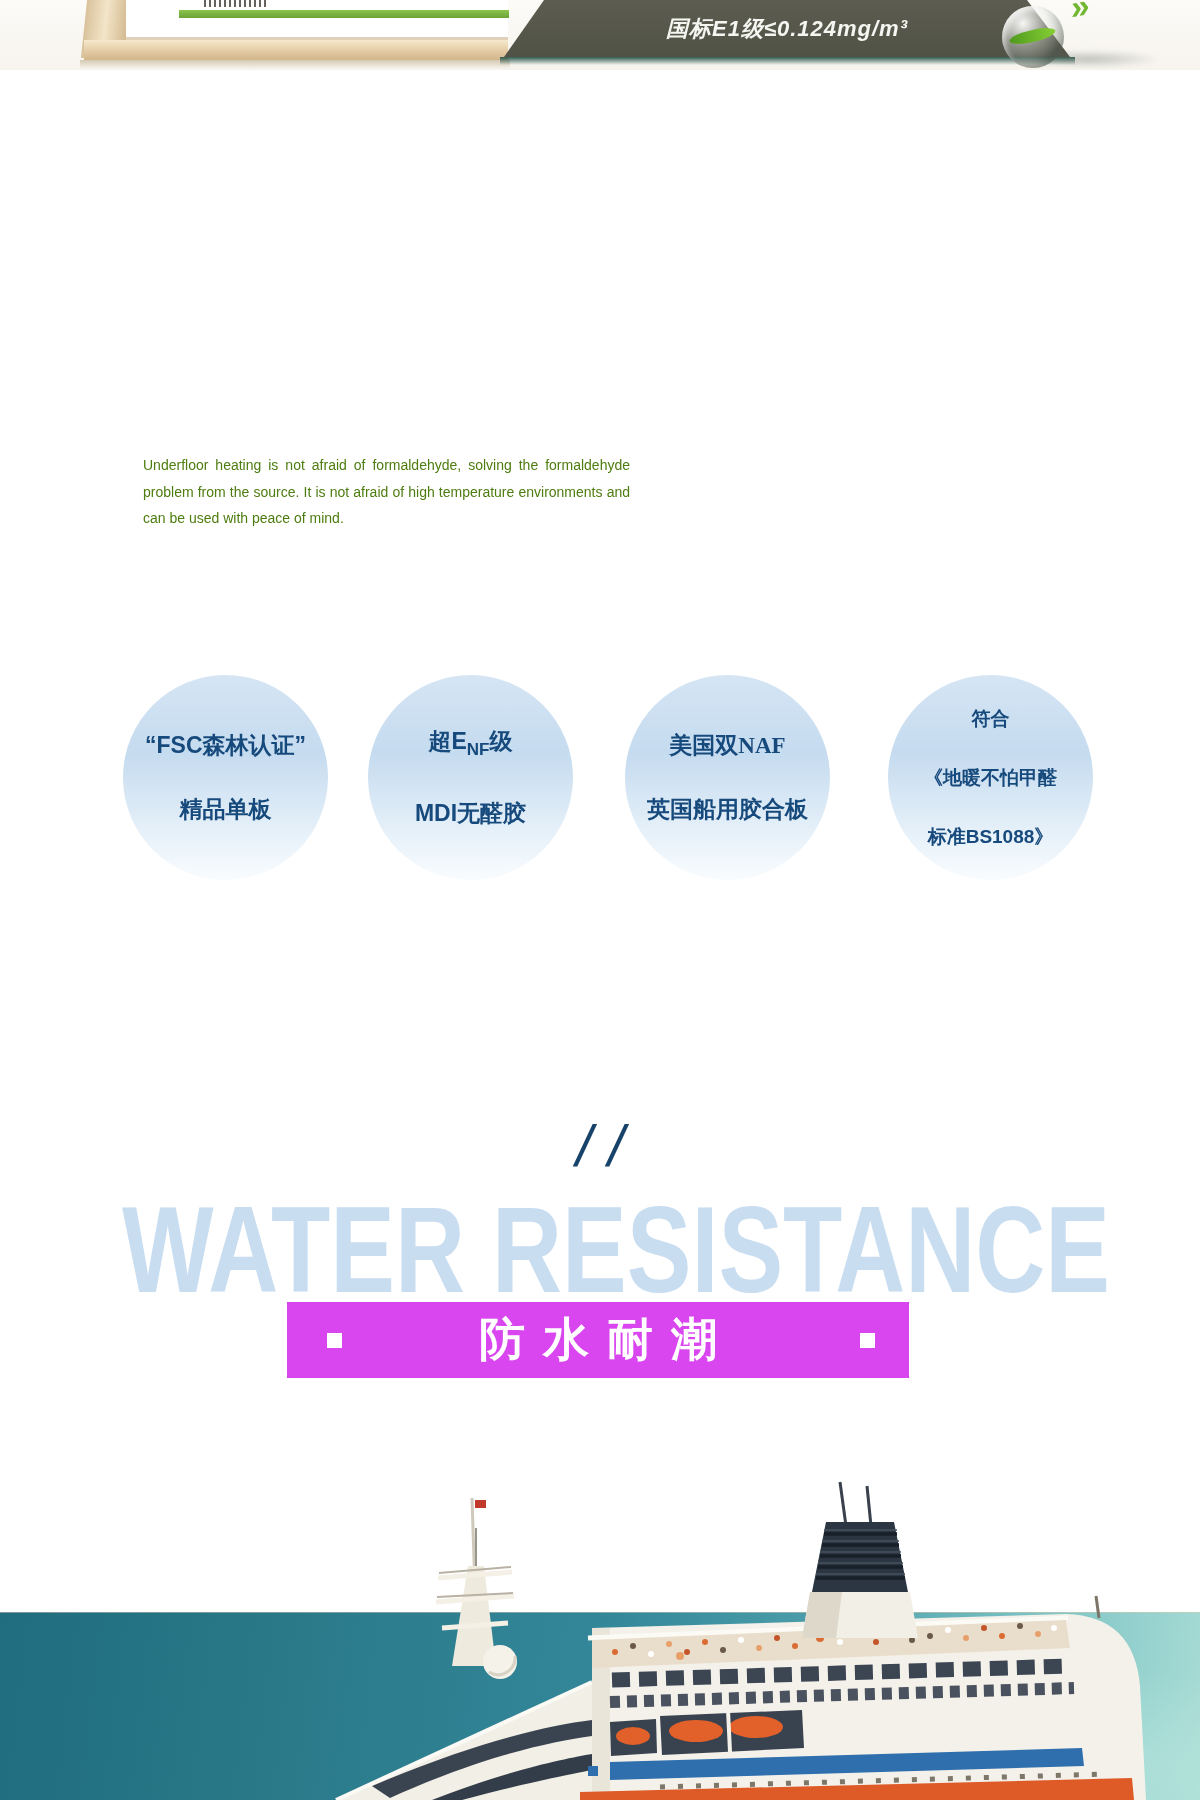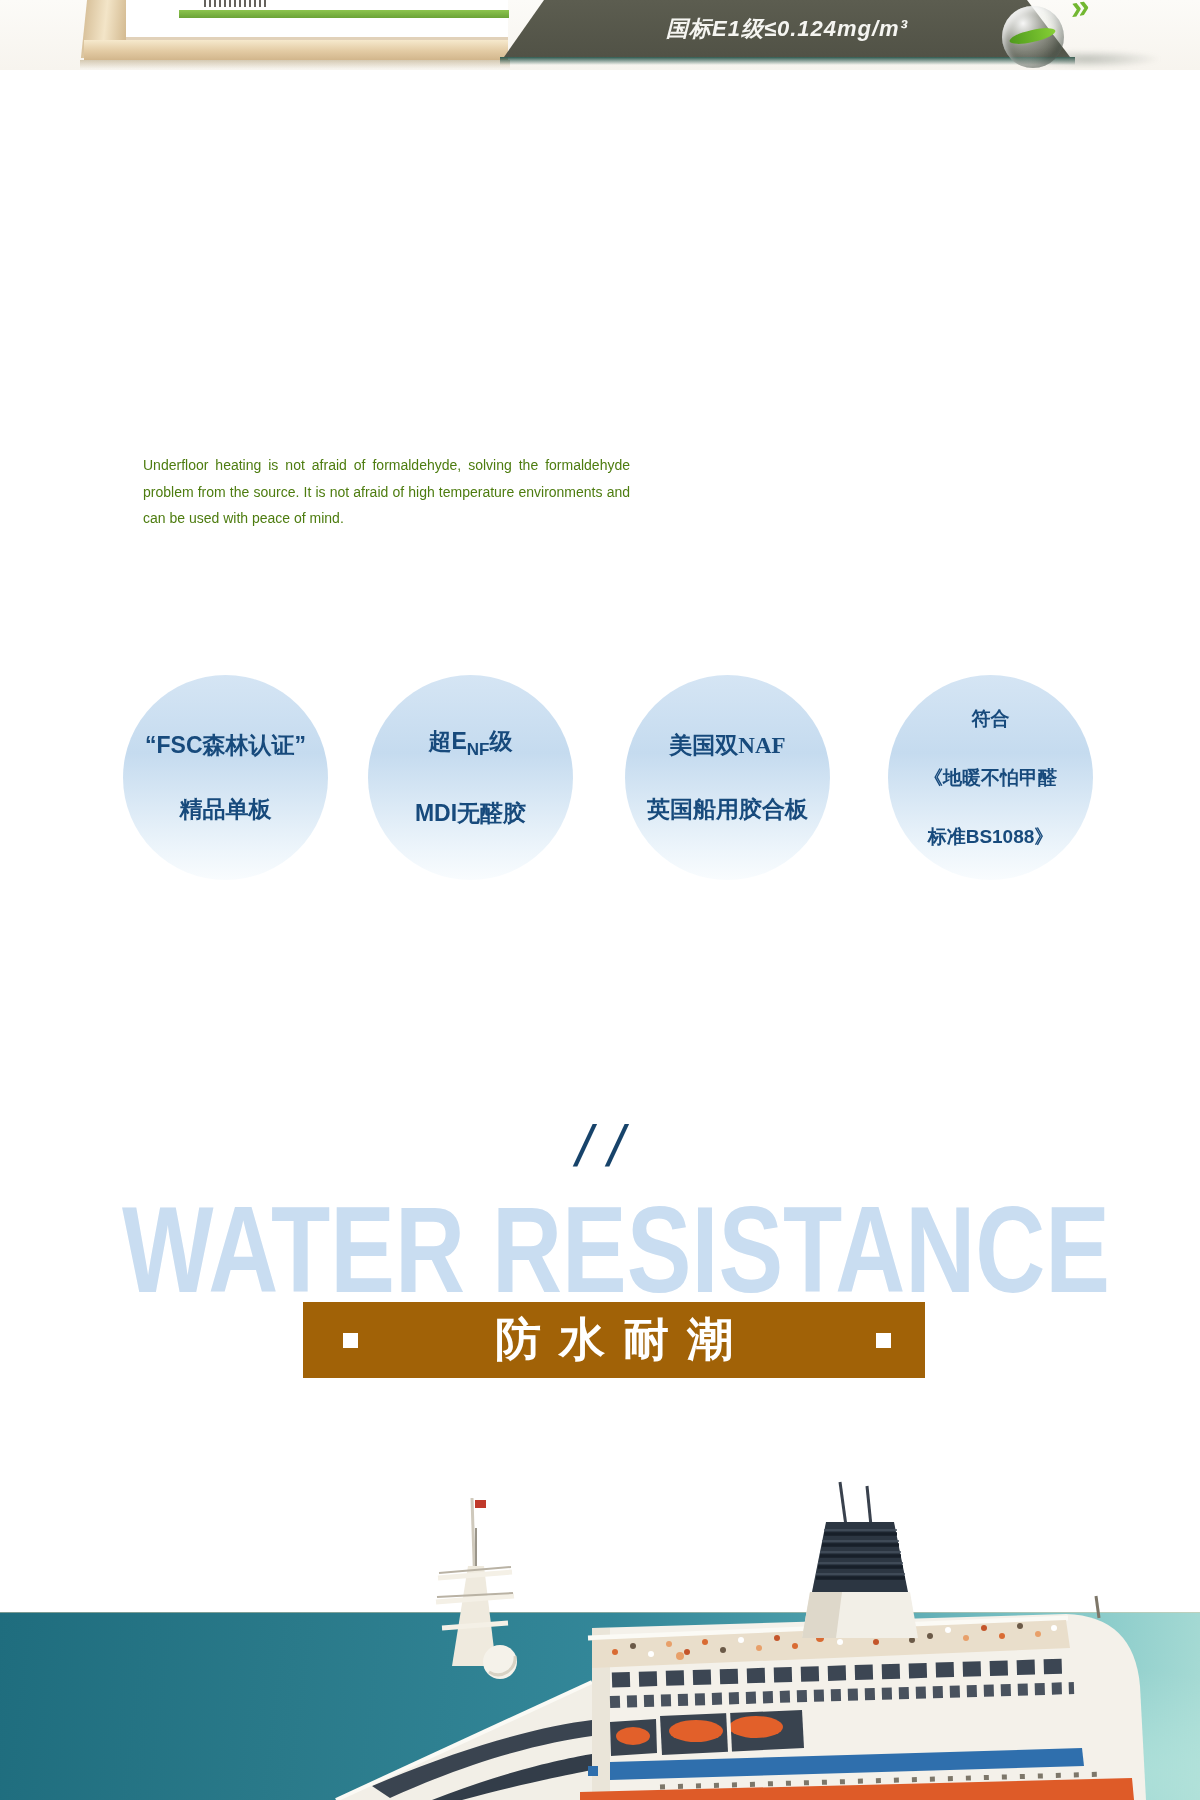--- a/index.html
+++ b/index.html
@@ -52,22 +52,22 @@
     color:#174a7c;font-weight:bold;font-size:23px;line-height:31px;gap:33px;}
   .badge-1{left:123px;}
   .badge-2{left:368px;}
   .badge-3{left:625px;font-family:Liberation Serif, serif;}
   .badge-4{left:888px;font-size:19px;line-height:26px;}
   .badge sub{font-size:17px;}
   
   .divider-slashes{position:absolute;left:0;top:1112px;width:1200px;text-align:center;
     font-size:58px;font-style:italic;color:#17436a;letter-spacing:16px;padding-left:16px;box-sizing:border-box;}
   .watermark-wrap{position:absolute;left:16px;top:1192px;width:1196px;height:114px;}
-  .banner{position:absolute;left:287px;top:1302px;width:622px;height:76px;background:#a16207;
-    display:flex;align-items:center;justify-content:center;margin-left:16px;}
+  .banner{position:absolute;left:287px;top:1302px;width:622px;height:76px;background:#d946ef;
+    display:flex;align-items:center;justify-content:center;}
   .banner-title{color:#ffffff;font-size:46px;font-weight:bold;letter-spacing:18px;padding-left:18px;white-space:nowrap;}
   .banner-dot{position:absolute;top:31px;width:15px;height:15px;background:#ffffff;}
   .banner-dot.left{left:40px;}
   .banner-dot.right{right:34px;}
   
   .sea{position:absolute;left:0;top:1612px;width:1200px;height:188px;
     background:linear-gradient(97deg,#1f6d7e 0%,#2a7a8a 25%,#338799 50%,#4d9fab 68%,#7fc5c6 86%,#a9dcd5 100%);
     border-top:1px solid rgba(212,197,166,.5);}
   .sea::after{content:"";position:absolute;right:0;bottom:0;width:420px;height:150px;
     background:radial-gradient(ellipse at 75% 80%,rgba(200,240,230,.45),transparent 60%);}

